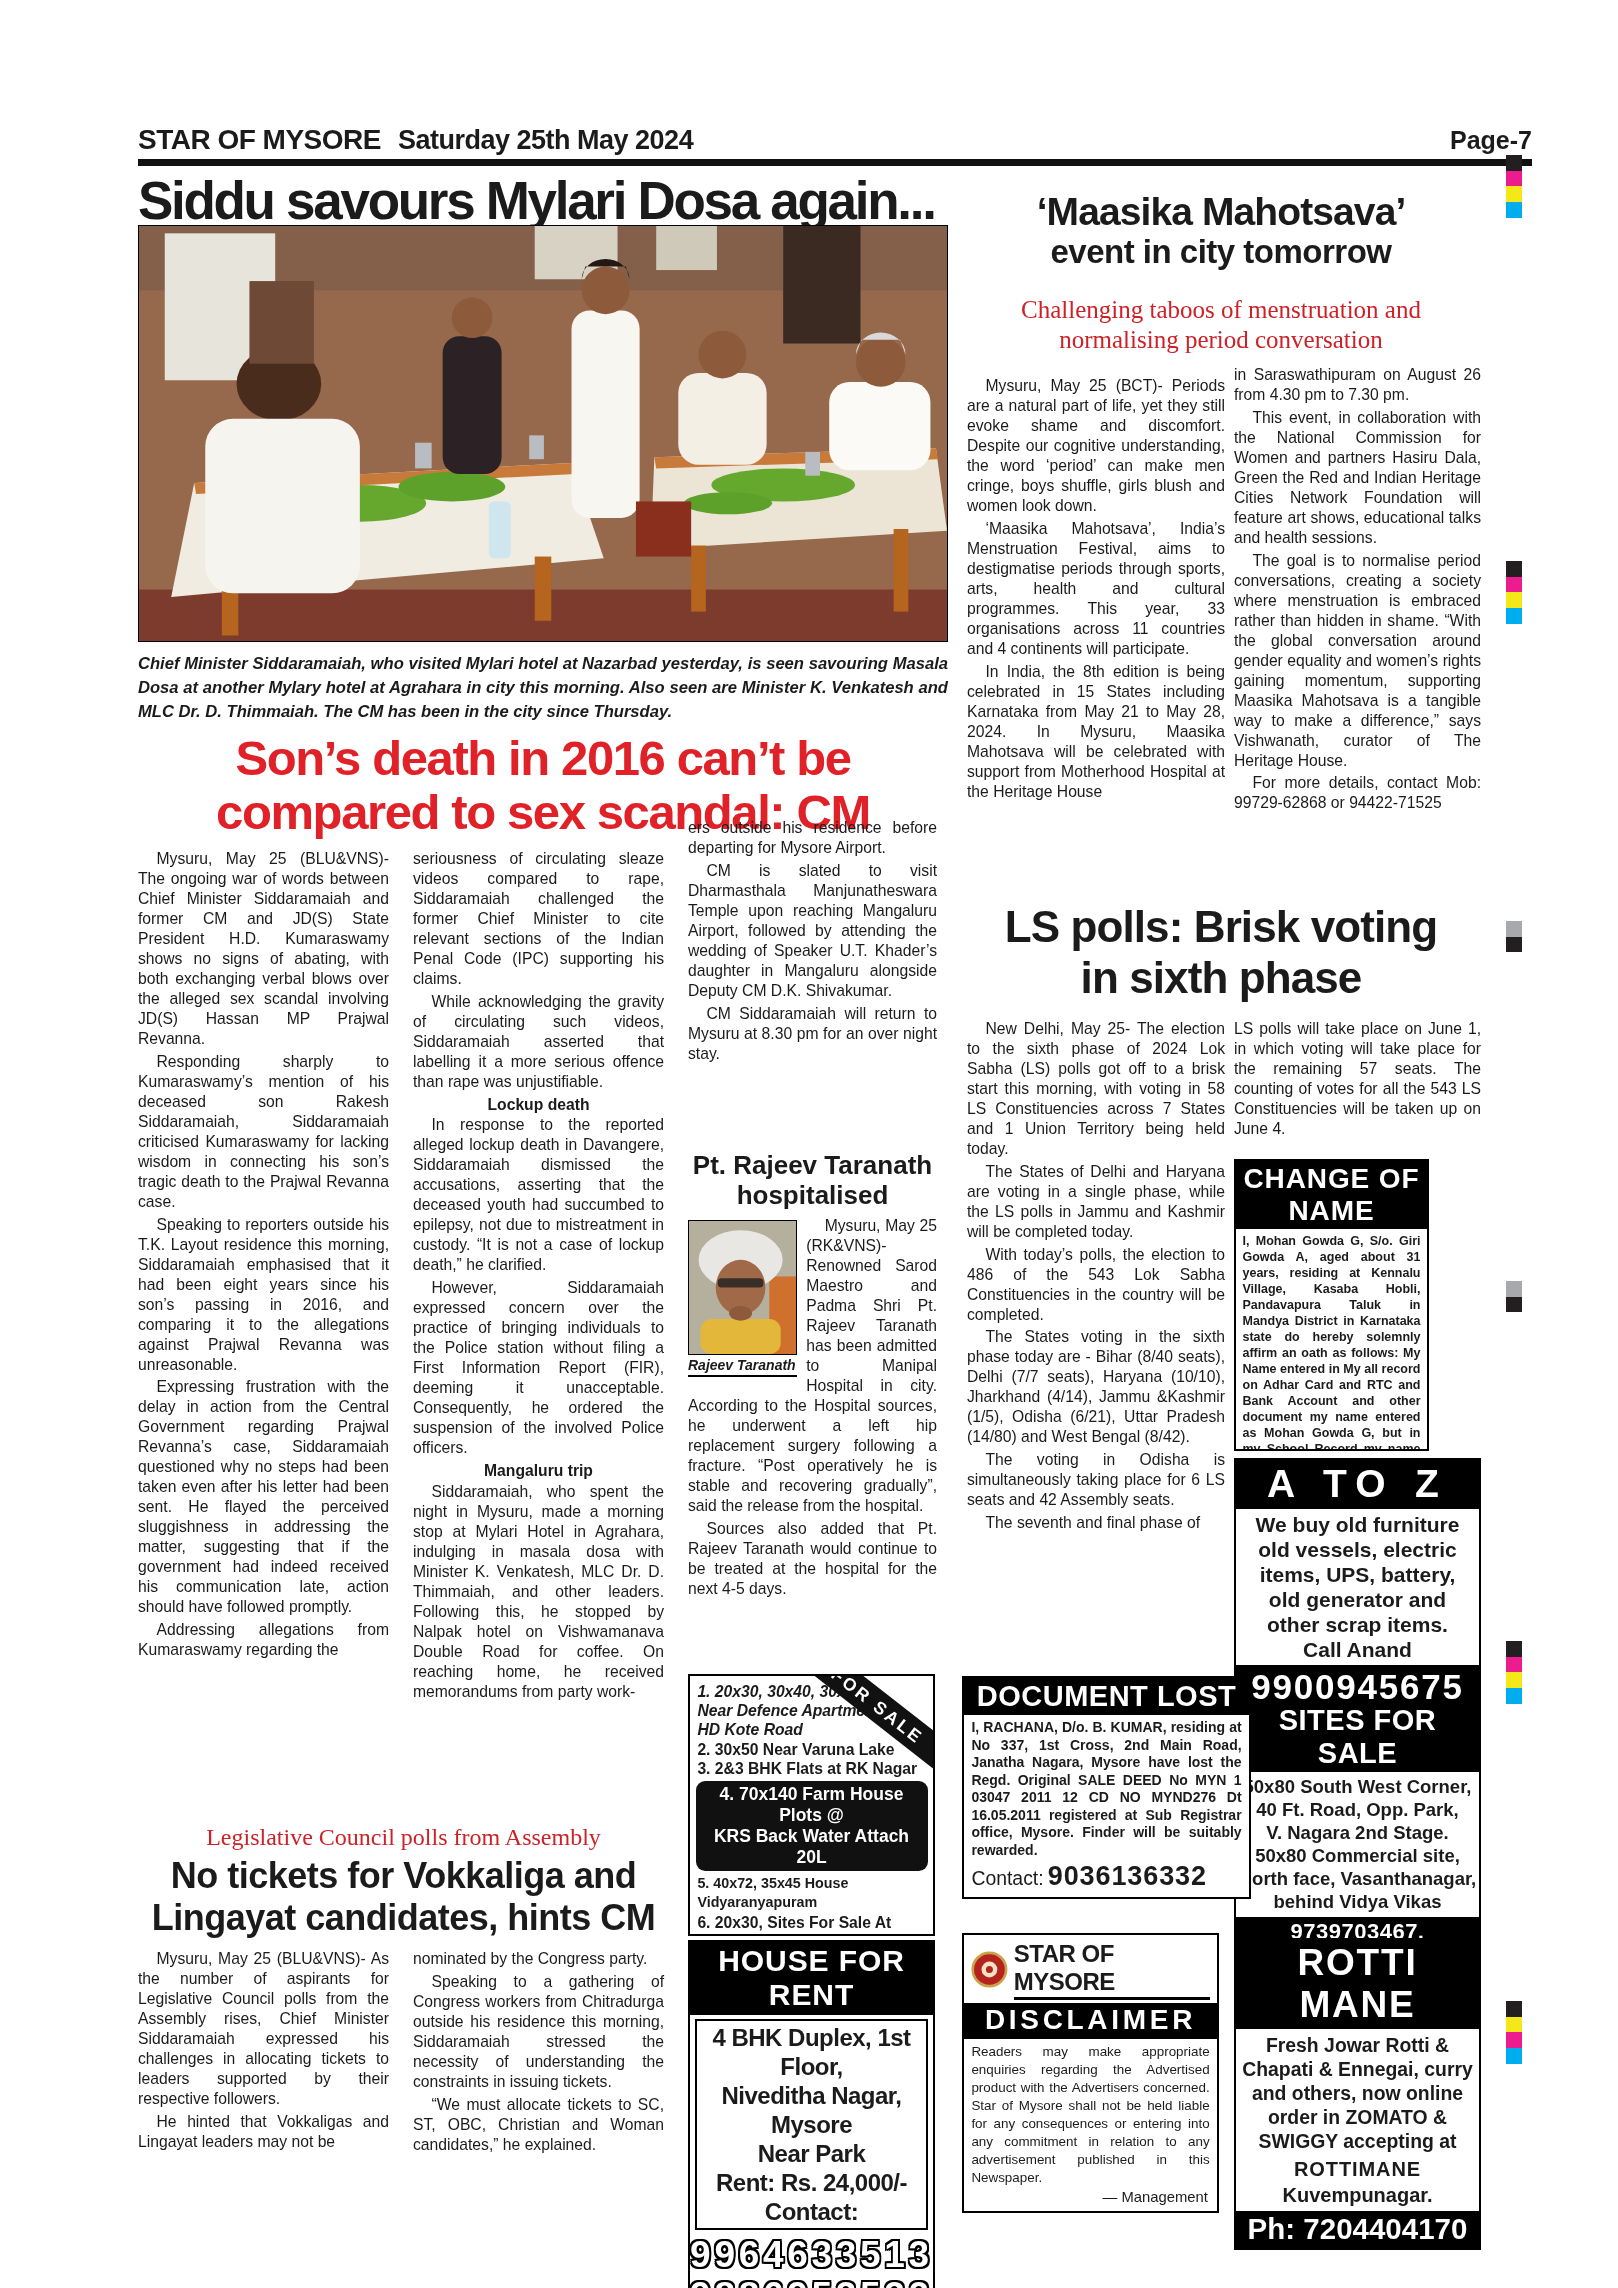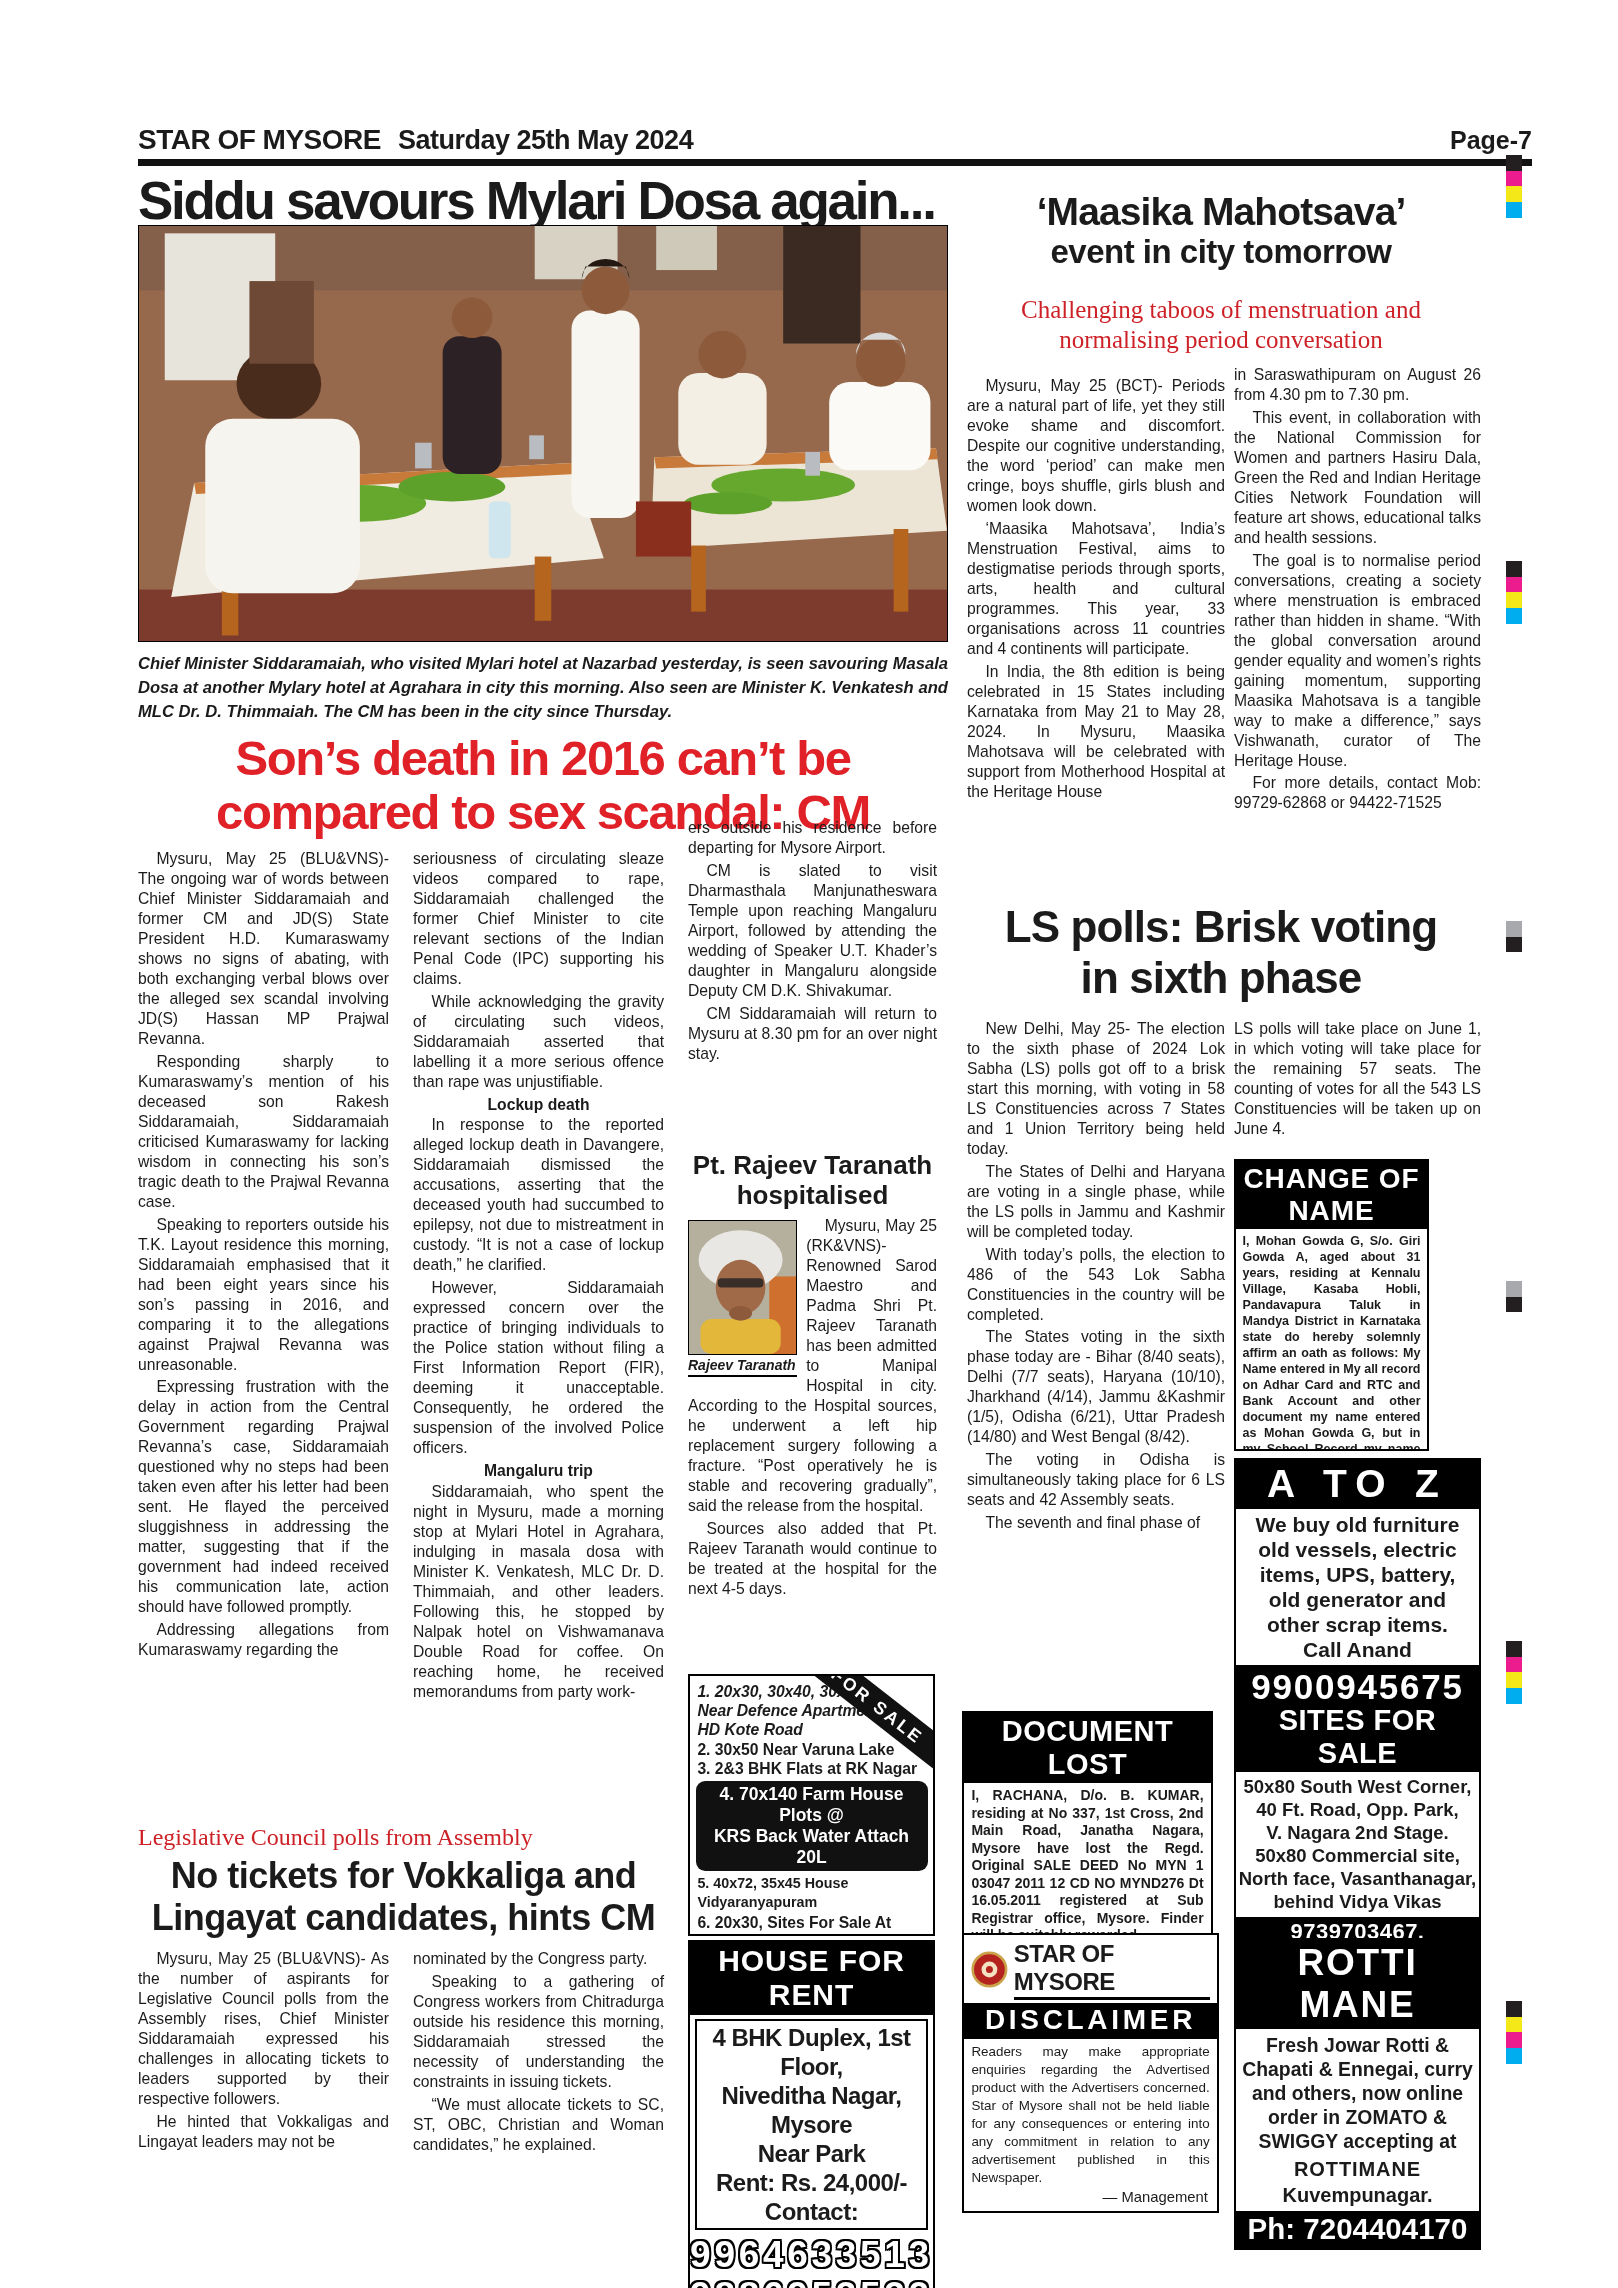--- a/index.html
+++ b/index.html
@@ -20,21 +20,21 @@
   .rule{background:#111;}
 
   
   .h-siddu{font-size:53px;font-weight:bold;letter-spacing:-2.3px;white-space:nowrap;}
   .h-sons{font-size:49px;line-height:54px;font-weight:bold;color:var(--red);text-align:center;letter-spacing:-1.4px;}
   .h-maas1{font-size:39px;line-height:43px;font-weight:bold;text-align:center;letter-spacing:-0.9px;}
   .h-maas2{font-size:33px;line-height:37px;font-weight:bold;text-align:center;letter-spacing:-0.5px;}
   .subtitle{font-family:"Liberation Serif", serif;color:var(--kicker-red);font-size:25px;line-height:30px;text-align:center;}
   .h-ls{font-size:44px;line-height:51px;font-weight:bold;text-align:center;letter-spacing:-0.9px;}
   .h-tara{font-size:26px;line-height:29.5px;font-weight:bold;text-align:center;}
-  .kicker{font-family:"Liberation Serif", serif;color:var(--kicker-red);font-size:24px;}
+  .kicker{font-family:"Liberation Serif", serif;color:var(--kicker-red);font-size:24px;text-align:center;}
   .h-tickets{font-size:36px;line-height:42px;font-weight:bold;text-align:center;letter-spacing:-0.5px;}
 
   .caption{font-size:16.6px;line-height:24px;font-weight:bold;font-style:italic;text-align:justify;}
 
   
   .col p.para{margin:0 0 2.8px 0;font-size:15.7px;line-height:20px;text-align:justify;text-indent:18.5px;}
   .col p.para.noindent{text-indent:0;}
   .col p.para.subhead{text-align:center;font-weight:bold;text-indent:0;margin:0.9px 0;}
 
   
@@ -303,21 +303,21 @@
         <div class="ro-line">Chapati &amp; Ennegai, curry</div>
         <div class="ro-line">and others, now online</div>
         <div class="ro-line">order in ZOMATO &amp;</div>
         <div class="ro-line">SWIGGY accepting at</div>
       </div>
     <div class="ro-brand">ROTTIMANE</div>
     <div class="ro-place" style="padding-bottom:3.7px;">Kuvempunagar.</div>
     <div class="ro-foot">Ph: 7204404170</div>
   </div>
 
-  <div class="abs adbox" style="left:962px;top:1676px;width:251px;margin-top:35px;">
+  <div class="abs adbox" style="left:962px;top:1676px;width:289px;">
     <div class="adhead dl-head">DOCUMENT LOST</div>
     <div class="dl-body">I, RACHANA, D/o. B. KUMAR, residing at No 337, 1st Cross, 2nd Main Road, Janatha Nagara, Mysore have lost the Regd. Original SALE DEED No MYN 1 03047 2011 12 CD NO MYND276 Dt 16.05.2011 registered at Sub Registrar office, Mysore. Finder will be suitably rewarded.</div>
     <div class="dl-contact">
       <span class="lbl">Contact:</span>
       <span class="ph">9036136332</span>
     </div>
   </div>
 
   <div class="abs adbox" style="left:962px;top:1933px;width:257px;">
     <div class="dis-brandrow">

